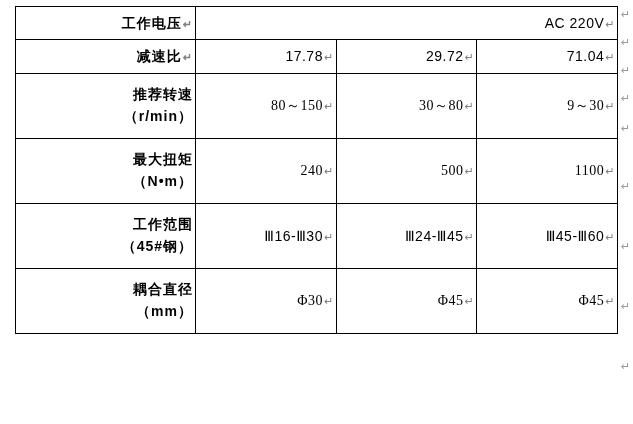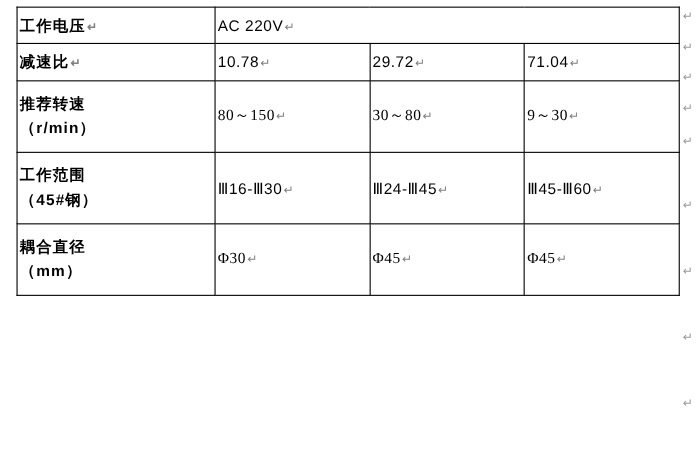--- a/index.html
+++ b/index.html
@@ -24,21 +24,21 @@
   .spec-table {
     position: absolute;
     left: 15px;
     top: 6px;
     width: 603px;
     border-collapse: collapse;
     table-layout: fixed;
   }
   .spec-table td {
     border: 1px solid #000000;
-    text-align: left;
+    text-align: right;
     vertical-align: middle;
     font-size: 14px;
     line-height: 1.45;
     padding: 3px 2px;
   }
   .label-cell {
     width: 175px;
     font-weight: bold;
     font-family: "Liberation Sans", sans-serif;
     font-size: 14.5px;
@@ -87,32 +87,41 @@
 <div class="page">
 
   <table class="spec-table">
     <tbody>
       <tr class="row-1">
         <td class="label-cell"><span>工作电压</span><span class="pilcrow">↵</span></td>
         <td class="value-cell bold" colspan="3"><span>AC 220V</span><span class="pilcrow">↵</span></td>
       </tr>
       <tr class="row-5">
         <td class="label-cell"><span>减速比</span><span class="pilcrow">↵</span></td>
-        <td class="value-cell bold"><span>10.78</span><span class="pilcrow">↵</span></td>
+        <td class="value-cell bold"><span>17.78</span><span class="pilcrow">↵</span></td>
         <td class="value-cell bold"><span>29.72</span><span class="pilcrow">↵</span></td>
         <td class="value-cell bold"><span>71.04</span><span class="pilcrow">↵</span></td>
       </tr>
       <tr class="row-6">
         <td class="label-cell">
           <span class="label-two-line">推荐转速</span>
           <span class="label-two-line">（r/min）</span>
         </td>
         <td class="value-cell"><span>80～150</span><span class="pilcrow">↵</span></td>
         <td class="value-cell"><span>30～80</span><span class="pilcrow">↵</span></td>
         <td class="value-cell"><span>9～30</span><span class="pilcrow">↵</span></td>
+      </tr>
+      <tr class="row-7">
+        <td class="label-cell">
+          <span class="label-two-line">最大扭矩</span>
+          <span class="label-two-line">（N•m）</span>
+        </td>
+        <td class="value-cell"><span>240</span><span class="pilcrow">↵</span></td>
+        <td class="value-cell"><span>500</span><span class="pilcrow">↵</span></td>
+        <td class="value-cell"><span>1100</span><span class="pilcrow">↵</span></td>
       </tr>
       <tr class="row-8">
         <td class="label-cell">
           <span class="label-two-line">工作范围</span>
           <span class="label-two-line">（45#钢）</span>
         </td>
         <td class="value-cell bold"><span>Ⅲ16-Ⅲ30</span><span class="pilcrow">↵</span></td>
         <td class="value-cell bold"><span>Ⅲ24-Ⅲ45</span><span class="pilcrow">↵</span></td>
         <td class="value-cell bold"><span>Ⅲ45-Ⅲ60</span><span class="pilcrow">↵</span></td>
       </tr>

